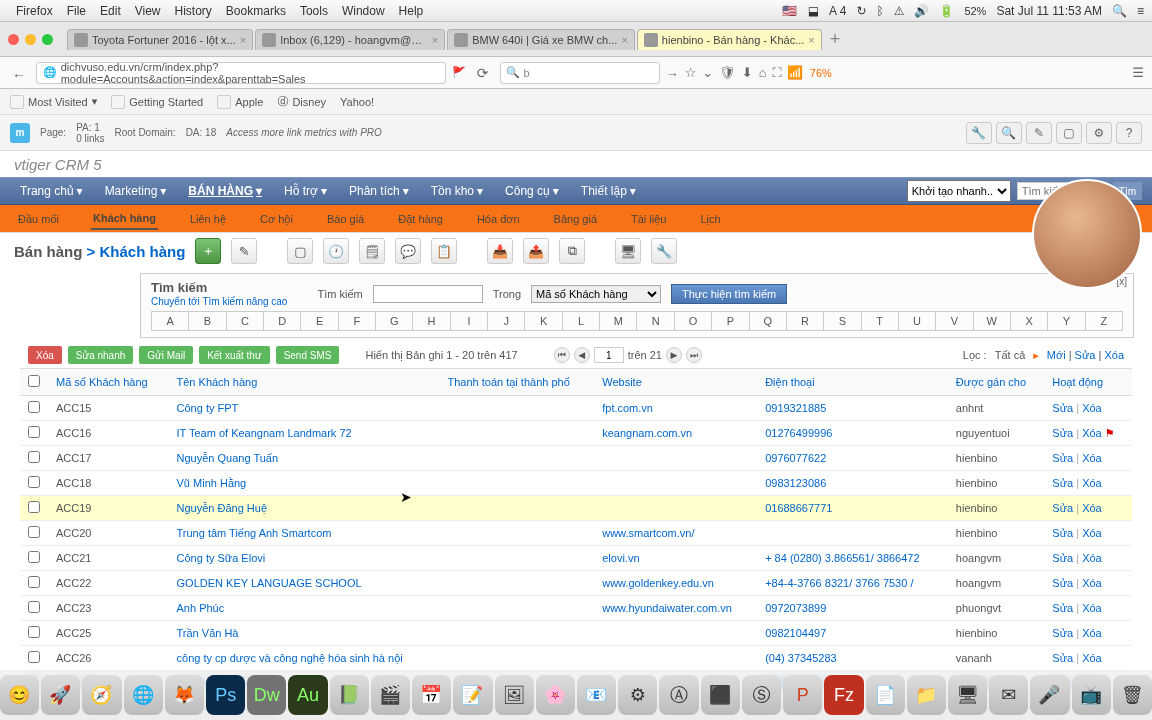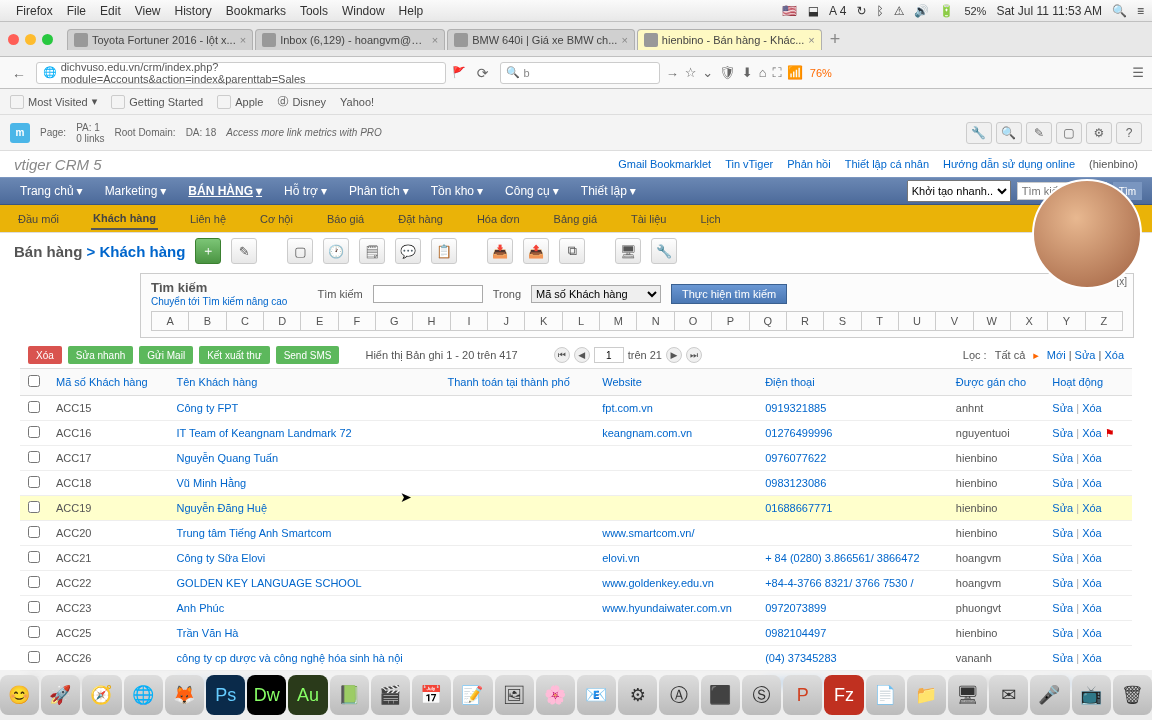--- a/index.html
+++ b/index.html
@@ -49,21 +49,21 @@
 .vtiger-top a{color:#0066cc}
 
 .vnav{height:28px;background:linear-gradient(#6a87b3,#4c6a9a);display:flex;align-items:center;padding:0 10px;gap:2px;border-top:1px solid #7a96c0;border-bottom:1px solid #3a5580}
 .vnav .nitem{padding:5px 10px;color:#fff;font-size:12px;display:flex;align-items:center;gap:3px}
 .vnav .nitem.active{font-weight:bold;text-decoration:underline}
 .vnav .quick{margin-left:auto;display:flex;align-items:center;gap:6px}
 .vnav select{font-size:11px;height:22px}
 .vnav .srch{height:18px;font-size:11px;width:90px;border:1px solid #ccc;padding:0 4px}
 .vnav .sbtn{height:18px;background:#7a96c0;color:#fff;border:none;font-size:10px;padding:0 6px}
 
-.subnav{height:28px;background:#eab308;display:flex;align-items:center;padding:0 16px;gap:30px;font-size:11px;color:#444;border-bottom:1px solid #ddd}
+.subnav{height:28px;background:#f97316;display:flex;align-items:center;padding:0 16px;gap:30px;font-size:11px;color:#444;border-bottom:1px solid #ddd}
 .subnav .sn{padding:4px 2px}
 .subnav .sn.active{font-weight:bold;border-bottom:2px solid #555}
 
 .crumb{height:36px;display:flex;align-items:center;padding:0 14px;gap:10px;background:#fff}
 .crumb .path{font-size:15px;color:#0066cc;font-weight:bold}
 .crumb .path .module{color:#555}
 .crumb .cib{width:26px;height:26px;border:1px solid #ccc;border-radius:3px;background:linear-gradient(#fefefe,#e8e8e8);display:flex;align-items:center;justify-content:center;font-size:13px;color:#555}
 .crumb .cib.green{background:linear-gradient(#7cc576,#4a9442);color:#fff;border-color:#3a8030}
 .crumb .sep{width:10px}
 
@@ -234,28 +234,20 @@
     <div class="mbtn">▢</div>
     <div class="mbtn">⚙</div>
     <div class="mbtn">?</div>
   </div>
 </div>
 
 <div class="vtiger">
   <div class="avatar"></div>
   <div class="vtiger-top">
     <span class="logo">vtiger CRM 5</span>
-    <div class="tlinks">
-      <a>Gmail Bookmarklet</a>
-      <a>Tin vTiger</a>
-      <a>Phản hồi</a>
-      <a>Thiết lập cá nhân</a>
-      <a>Hướng dẫn sử dụng online</a>
-      <span style="color:#555">(hienbino)</span>
-    </div>
   </div>
   <div class="vnav">
     <div class="nitem"><span>Trang chủ</span> ▾</div>
     <div class="nitem"><span>Marketing</span> ▾</div>
     <div class="nitem active"><span>BÁN HÀNG</span> ▾</div>
     <div class="nitem"><span>Hỗ trợ</span> ▾</div>
     <div class="nitem"><span>Phân tích</span> ▾</div>
     <div class="nitem"><span>Tồn kho</span> ▾</div>
     <div class="nitem"><span>Công cụ</span> ▾</div>
     <div class="nitem"><span>Thiết lập</span> ▾</div>
@@ -506,21 +498,21 @@
 
 <div class="cursor">➤</div>
 
 <div class="dock">
   <div class="di">😊</div>
   <div class="di">🚀</div>
   <div class="di">🧭</div>
   <div class="di">🌐</div>
   <div class="di">🦊</div>
   <div class="di" style="background:#0a2a4a;color:#6cf">Ps</div>
-  <div class="di" style="background:#000000;color:#8f6">Dw</div>
+  <div class="di" style="background:#737373;color:#8f6">Dw</div>
   <div class="di" style="background:#2a3a1a;color:#8f6">Au</div>
   <div class="di">📗</div>
   <div class="di">🎬</div>
   <div class="di">📅</div>
   <div class="di">📝</div>
   <div class="di">🖼</div>
   <div class="di">🌸</div>
   <div class="di">📧</div>
   <div class="di">⚙</div>
   <div class="di">Ⓐ</div>

